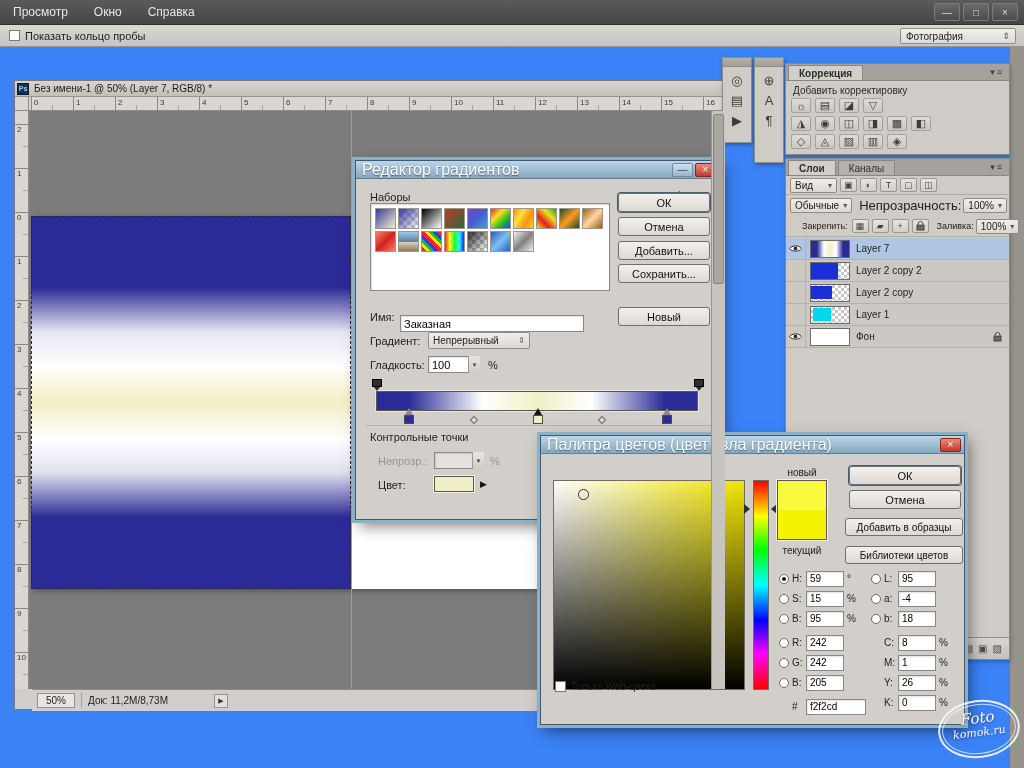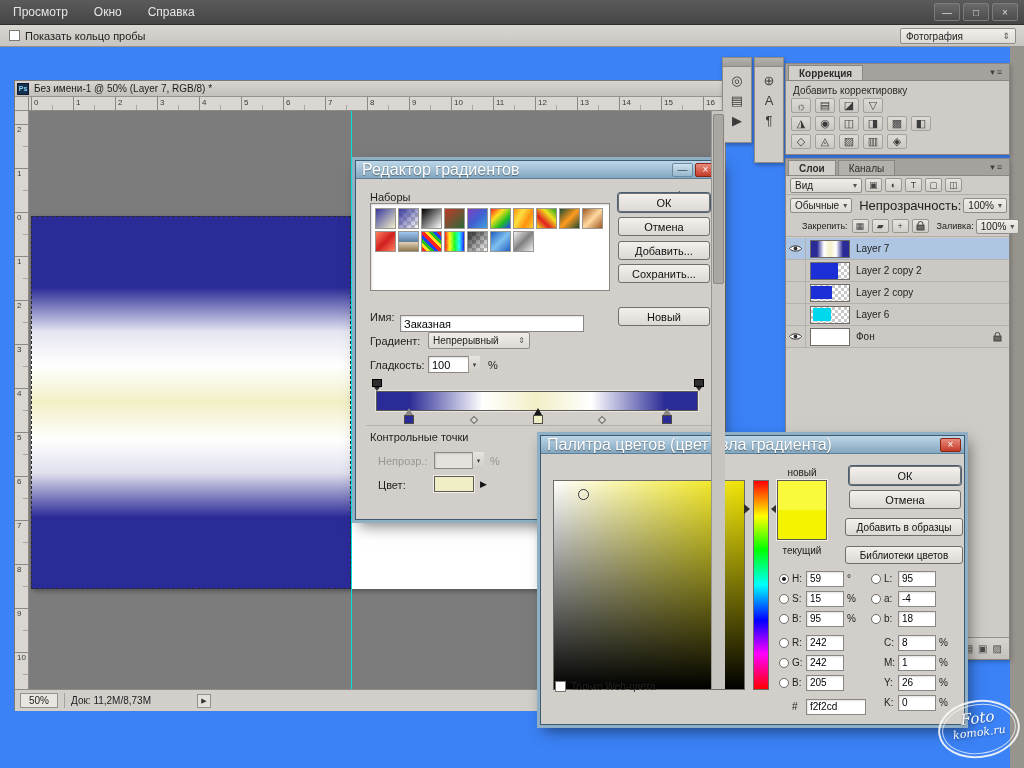--- a/index.html
+++ b/index.html
@@ -28,21 +28,21 @@
   #ruler-v{position:absolute;left:0;top:30px;width:14px;height:578px;background-color:#dad7d2;border-right:1px solid #8f8c88;background-image:linear-gradient(to bottom,#8a8784 1px,transparent 1px),linear-gradient(to bottom,#aaa7a2 1px,transparent 1px);background-size:100% 44px,40% 22px;background-repeat:repeat-y;background-position:0 13px,100% 13px}
   .rnum{position:absolute;font-size:8px;color:#3a3a3a;line-height:8px}
   #ruler-h .rnum{top:2px}
   #ruler-v .rnum{left:2px}
   #viewport{position:absolute;left:14px;top:30px;width:696px;height:578px;background:#7c7c7c;overflow:hidden}
   #page{position:absolute;left:2px;top:105px;width:700px;height:373px;background:#fff;box-shadow:2px 2px 5px rgba(0,0,0,.35)}
   #sel-region{position:absolute;left:0;top:0;width:320px;height:373px;border:1px dashed #2a2a2a}
   #guide{position:absolute;left:322px;top:0;width:1px;height:578px;background:#00e2e2;z-index:3}
   #vscroll{position:absolute;right:0;top:0;width:14px;height:578px;background:#c8c5c0;border-left:1px solid #9a9792;z-index:4}
   #vscroll .thumb{position:absolute;left:1px;top:3px;width:11px;height:170px;background:#aaa7a2;border:1px solid #8a8784;border-radius:2px}
-  #doc-status{position:absolute;left:0;top:608px;width:712px;height:22px;background:#d2cfca;border-top:1px solid #8f8c88;display:flex;align-items:center;font-size:10px}
+  #doc-status{position:absolute;left:17px;top:608px;width:712px;height:22px;background:#d2cfca;border-top:1px solid #8f8c88;display:flex;align-items:center;font-size:10px}
   #zoom-box{width:38px;height:15px;margin-left:5px;background:#e9e6e1;border:1px solid #96938e;display:flex;align-items:center;justify-content:center}
   #status-divider{width:1px;height:15px;background:#a5a29d;margin:0 6px}
   #status-doc{color:#222}
   #status-play{width:14px;height:14px;margin-left:46px;border:1px solid #96938e;background:#e3e0db;display:flex;align-items:center;justify-content:center;font-size:7px;color:#333}
 
   
   .mini-palette{position:absolute;width:30px;background:#cfccc7;border:1px solid #8f8c88;box-shadow:1px 2px 4px rgba(0,0,0,.3)}
   .mini-palette .ph{height:9px;background:linear-gradient(#b5b2ad,#a19e99);border-bottom:1px solid #8f8c88}
   .mini-palette .icons{display:flex;flex-direction:column;align-items:center;gap:7px;padding:7px 0}
   .mini-palette .icons span{font-size:13px;line-height:13px;color:#3b3b3b}
@@ -61,21 +61,21 @@
   #adj-panel{left:785px;top:63px;width:225px;height:92px}
   #adj-sub{position:absolute;left:7px;top:21px;font-size:10px;color:#2a2a2a}
   #adj-rows{position:absolute;left:5px;top:34px;right:5px}
   .adj-row{display:flex;gap:4px;margin-bottom:3px}
   .adj-ic{width:20px;height:15px;display:flex;align-items:center;justify-content:center;font-size:11px;color:#3c3c3c;background:linear-gradient(#dedbd6,#ccc9c4);border:1px solid #a5a29d;border-radius:2px}
 
   #layers-panel{left:785px;top:158px;width:225px;height:502px}
   #lp-filter{position:absolute;left:0;top:17px;width:100%;height:19px;border-bottom:1px solid #b2afa9;display:flex;align-items:center;padding:0 4px;gap:3px}
   .combo{background:linear-gradient(#f1eee9,#dcd9d4);border:1px solid #8f8c88;border-radius:2px;display:flex;align-items:center;padding:0 4px;font-size:10px;height:15px}
   .combo .arrow{margin-left:auto;font-size:8px;color:#555;padding-left:4px}
-  #lp-filter .combo{width:72px}
+  #lp-filter .combo{width:47px}
   .mini-btn{width:17px;height:14px;border:1px solid #9a9791;background:linear-gradient(#e8e5e0,#d2cfca);font-size:9px;display:flex;align-items:center;justify-content:center;color:#444;border-radius:2px}
   #lp-blend{position:absolute;left:0;top:36px;width:100%;height:21px;display:flex;align-items:center;padding:0 4px;font-size:10px}
   #lp-blend .combo.blend{width:86px}
   #lp-blend .lbl{margin-left:7px;margin-right:2px;font-size:13px}
   #lp-blend .combo.op{width:46px;margin-left:auto}
   #lp-lock{position:absolute;left:0;top:57px;width:100%;height:21px;display:flex;align-items:center;padding:0 16px;font-size:9px;border-bottom:1px solid #b2afa9}
   #lp-lock .icons{display:flex;gap:3px;margin-left:4px}
   #lp-lock .lbl2{margin-left:8px;margin-right:2px}
   #lp-lock .combo.fill{width:46px;margin-left:auto}
   #layer-rows{position:absolute;left:0;top:79px;width:100%}
@@ -393,21 +393,21 @@
           <div class="layer-thumb checker">
             <div class="thumb-fill" style="position: absolute; inset: 8% 46% 8% 0px; background: rgb(27, 47, 214);"></div>
           </div>
           <div class="layer-name">Layer 2 copy</div>
         </div>
         <div class="layer-row">
           <div class="eye-well"></div>
           <div class="layer-thumb checker">
             <div class="thumb-fill" style="position: absolute; inset: 10% 48% 10% 6%; background: rgb(0, 216, 238);"></div>
           </div>
-          <div class="layer-name">Layer 6</div>
+          <div class="layer-name">Layer 1</div>
         </div>
         <div class="layer-row">
           <div class="eye-well">
             <svg width="13" height="9" viewBox="0 0 13 9">
               <path d="M.5 4.5C3 1 10 1 12.5 4.5 10 8 3 8 .5 4.5z" fill="#fdfdfd" stroke="#333"></path>
               <circle cx="6.5" cy="4.5" r="1.9" fill="#333"></circle>
             </svg>
           </div>
           <div class="layer-thumb checker">
             <div class="thumb-fill" style="position: absolute; inset: 0px; background: rgb(255, 255, 255);"></div>

